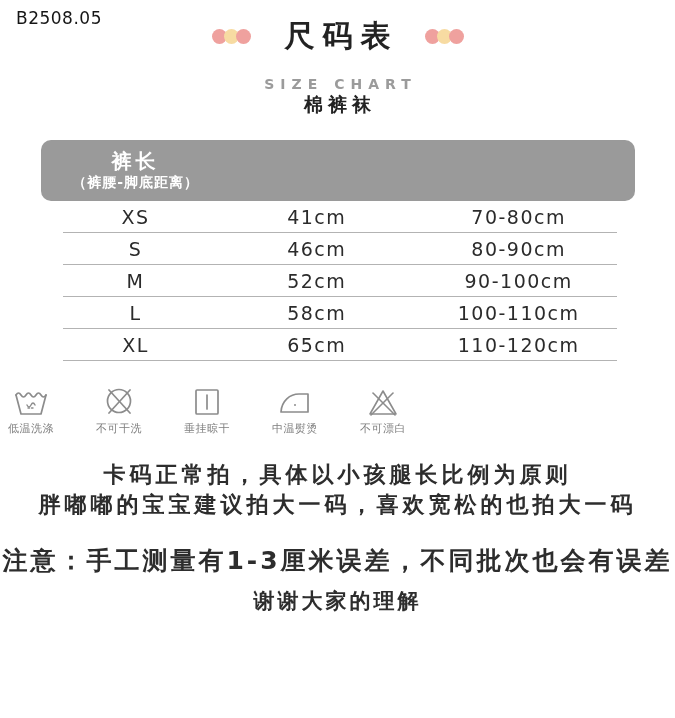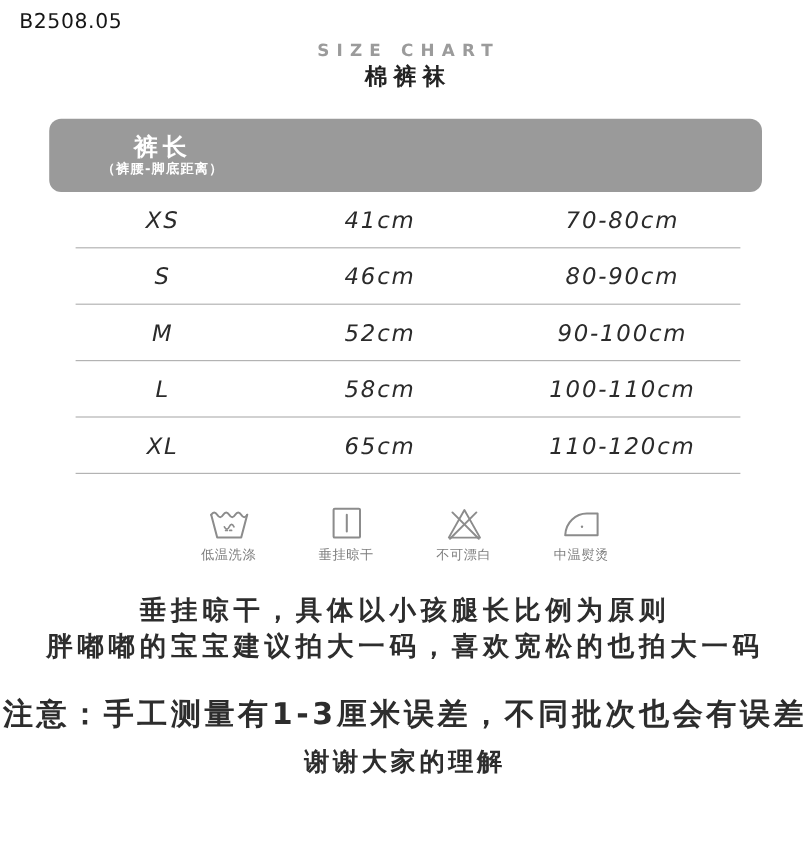--- a/index.html
+++ b/index.html
@@ -43,51 +43,63 @@
     color:#222;text-indent:5px;
   }
   .size-table{width:594px;margin:22px auto 0 auto;}
   .table-head{
     background:var(--bar-gray);border-radius:10px;height:61px;
     display:grid;grid-template-columns:32% 29% 39%;
     align-items:center;color:#ffffff;
   }
   .th{text-align:center;line-height:1.15;}
   .th .col-main{font-size:20px;font-weight:700;letter-spacing:4px;}
-  .th .col-note{font-size:11px;font-weight:700;letter-spacing:1px;margin-top:1px;}
+  .th .col-note{font-size:14px;font-weight:700;letter-spacing:1px;margin-top:1px;}
   .table-row{
-    position:relative;height:47px;
+    position:relative;height:32px;
     display:grid;grid-template-columns:32% 29% 39%;
     align-items:center;
-    font-style:italic;
   }
   .table-row::after{
     content:"";position:absolute;left:22px;right:18px;bottom:0;
     border-bottom:1px solid var(--line-gray);
   }
   .td{text-align:center;font-size:19px;letter-spacing:1.5px;color:#2b2b2b;}
   .care-row{
-    margin-top:25px;display:flex;justify-content:center;
-    gap:36px;
+    margin-top:25px;display:flex;justify-content:flex-start;
+    gap:26px;
   }
   .care-item{width:62px;text-align:center;}
   .care-item svg{display:block;margin:0 auto;}
   .care-label{font-size:11px;color:#7d7d7d;margin-top:3px;letter-spacing:0.5px;white-space:nowrap;}
   .notes{margin-top:24px;text-align:center;color:var(--text-dark);}
   .note-line1{font-size:22px;font-weight:700;letter-spacing:4px;}
   .note-line2{font-size:22px;font-weight:700;letter-spacing:4px;}
   .note-line3{font-size:25px;font-weight:700;letter-spacing:3px;margin-top:24px;}
   .note-line4{font-size:21px;font-weight:700;letter-spacing:3px;margin-top:10px;}
 </style>
 </head>
 <body>
 
 <div class="product-code">B2508.05</div>
 
 <div class="title-wrap">
+  <div class="title-row">
+    <span class="dot-group">
+      <span class="dot pink"></span>
+        <span class="dot yellow"></span>
+        <span class="dot pink"></span>
+    </span>
+    <span class="main-title">尺码表</span>
+    <span class="dot-group">
+      <span class="dot pink"></span>
+        <span class="dot yellow"></span>
+        <span class="dot pink"></span>
+    </span>
+  </div>
   <div class="sub-title">SIZE CHART</div>
   <div class="product-name">棉裤袜</div>
 </div>
 
 <div class="size-table">
   <div class="table-head">
     <div class="th">
       <div class="col-main">裤长</div>
       <div class="col-note">（裤腰-脚底距离）</div>
     </div>
@@ -128,45 +140,55 @@
         <path d="M4 9 q2.5 -4 5 0 q2.5 4 5 0 q2.5 -4 5 0 q2.5 4 5 0 q2.5 -4 5 0 q2.5 4 5 0"></path>
         <path d="M15 19 q2 4 4 0 q2 -4 4 0" stroke-width="1.4"></path>
         <path d="M16 22 h7" stroke-width="1.4" stroke-dasharray="1.5 2"></path>
       </svg>
     </span>
     <div class="care-label">低温洗涤</div>
   </div>
   <div class="care-item">
     <span>
       <svg width="34" height="32" viewBox="0 0 34 32" fill="none" stroke="#8c8c8c" stroke-width="1.7" stroke-linecap="round">
+        <circle cx="17" cy="15" r="11.5"></circle>
+        <path d="M7 4 L28 27"></path>
+        <path d="M28 4 L7 27"></path>
+      </svg>
+    </span>
+    <div class="care-label">不可干洗</div>
+  </div>
+  <div class="care-item">
+    <span>
+      <svg width="34" height="32" viewBox="0 0 34 32" fill="none" stroke="#8c8c8c" stroke-width="1.7" stroke-linecap="round">
         <rect x="6" y="4" width="22" height="24" rx="1"></rect>
         <path d="M17 9 L17 23"></path>
       </svg>
     </span>
     <div class="care-label">垂挂晾干</div>
+  </div>
+  <div class="care-item">
+    <span>
+      <svg width="36" height="32" viewBox="0 0 36 32" fill="none" stroke="#8c8c8c" stroke-width="1.7" stroke-linecap="round" stroke-linejoin="round">
+        <path d="M4 26 C4.5 15 13 8 22 8 L31 8 L31 26 Z"></path>
+        <circle cx="18" cy="19" r="1" fill="#8c8c8c" stroke="none"></circle>
+      </svg>
+    </span>
+    <div class="care-label">中温熨烫</div>
   </div>
   <div class="care-item">
     <span>
       <svg width="36" height="32" viewBox="0 0 36 32" fill="none" stroke="#8c8c8c" stroke-width="1.6" stroke-linecap="round" stroke-linejoin="round">
         <path d="M18 5 L31 28 L5 28 Z"></path>
         <path d="M8 7 L30 29"></path>
         <path d="M28 7 L6 29"></path>
       </svg>
     </span>
     <div class="care-label">不可漂白</div>
   </div>
-  <div class="care-item">
-    <span>
-      <svg width="36" height="32" viewBox="0 0 36 32" fill="none" stroke="#8c8c8c" stroke-width="1.7" stroke-linecap="round" stroke-linejoin="round">
-        <path d="M4 26 C4.5 15 13 8 22 8 L31 8 L31 26 Z"></path>
-        <circle cx="18" cy="19" r="1" fill="#8c8c8c" stroke="none"></circle>
-      </svg>
-    </span>
-    <div class="care-label">中温熨烫</div>
-  </div>
 </div>
 
 <div class="notes">
-  <div class="note-line1">垂挂晾干，具体以小孩腿长比例为原则</div>
+  <div class="note-line1">卡码正常拍，具体以小孩腿长比例为原则</div>
   <div class="note-line2">胖嘟嘟的宝宝建议拍大一码，喜欢宽松的也拍大一码</div>
   <div class="note-line3">注意：手工测量有1-3厘米误差，不同批次也会有误差</div>
   <div class="note-line4">谢谢大家的理解</div>
 </div>
 
 </body></html>

